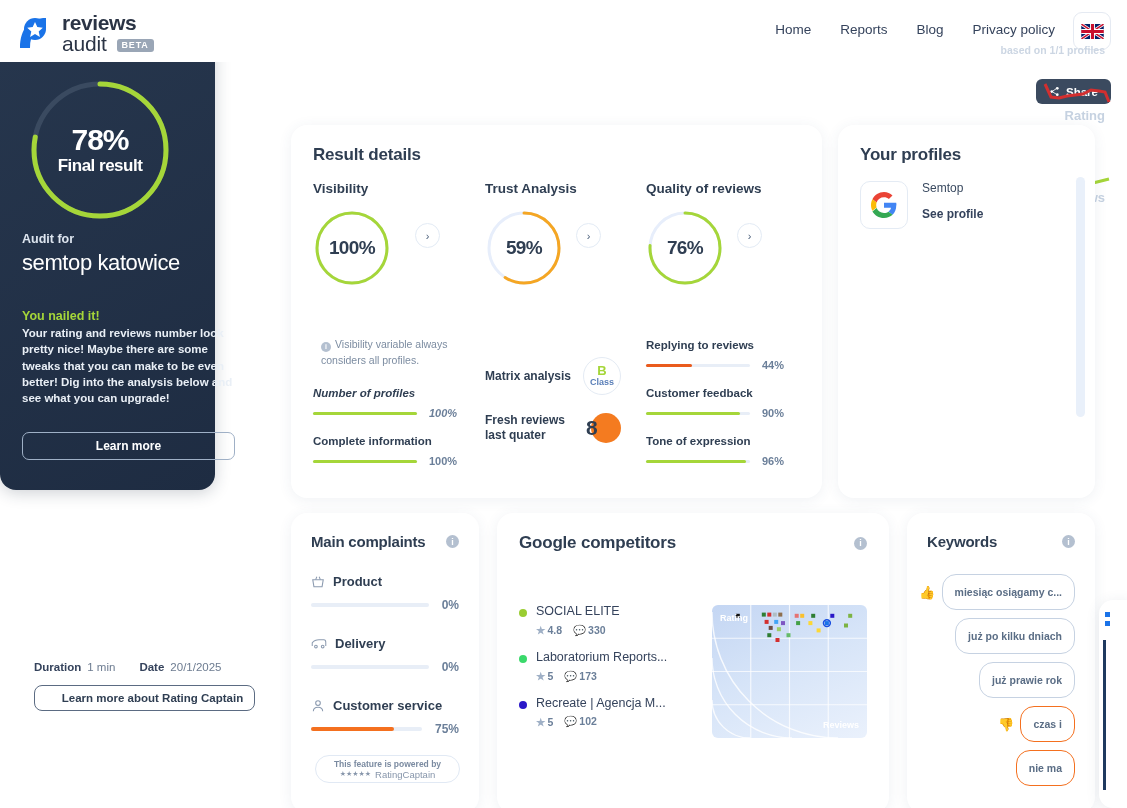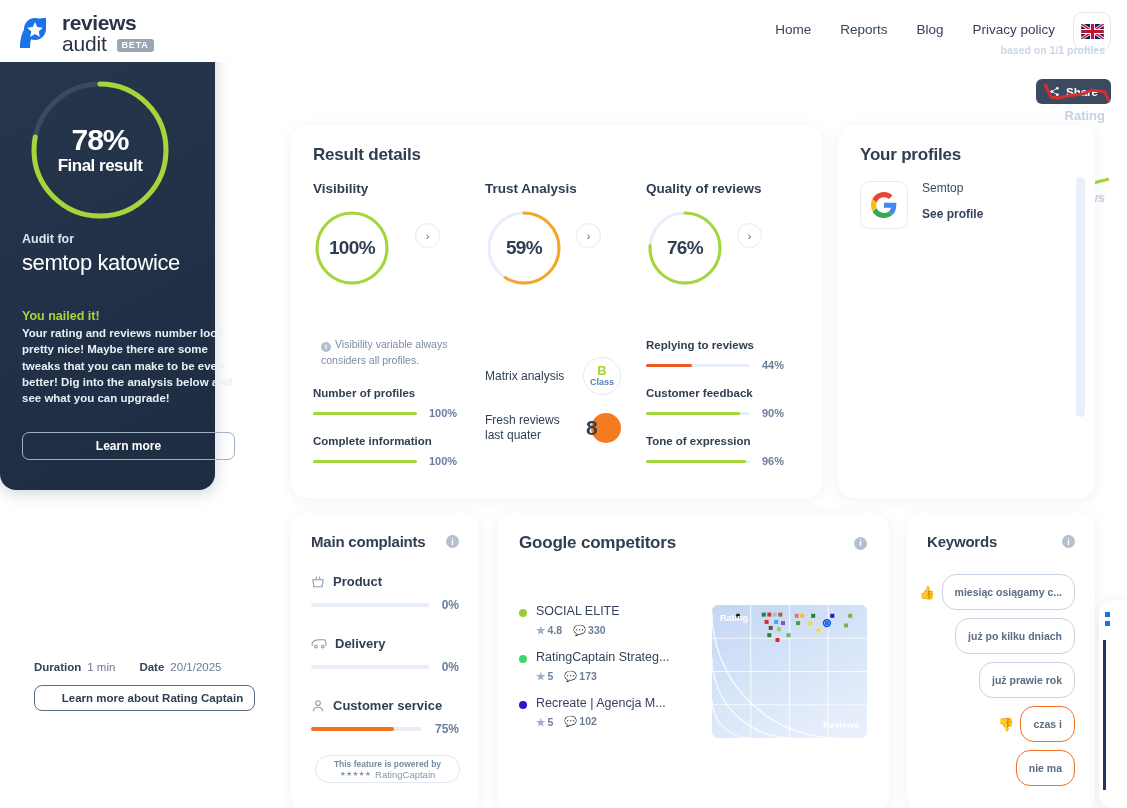--- a/index.html
+++ b/index.html
@@ -86,21 +86,21 @@
           background:#fff; display:flex; align-items:center; justify-content:center;
           color:#4a5e7a; font-size:11px; cursor:pointer; }
   .note { position:absolute; font-size:10.5px; color:#7c8ca1; line-height:1.5; width:145px; }
   .bar-block { position:absolute; width:146px; }
   .bar-name { font-size:11.5px; font-weight:bold; color:#2f3e52; }
   .bar-line { margin-top:8px; display:flex; align-items:center; gap:0; }
   .bar-track { width:104px; height:3px; border-radius:2px; background:#e8eef7; position:relative; }
   .bar-fill { position:absolute; left:0; top:0; height:3px; border-radius:2px; }
   .bar-pct { font-size:11px; font-weight:bold; color:#6b7f99; margin-left:12px; }
   .mid-row { position:absolute; display:flex; align-items:center; }
-  .mid-lbl { font-size:12px; font-weight:normal; color:#2f3e52; line-height:1.25; width:88px;}
+  .mid-lbl { font-size:12px; font-weight:bold; color:#2f3e52; line-height:1.25; width:88px;}
   .badge-class { width:38px; height:38px; border-radius:50%; border:1px solid #e4ebf4; background:#fff;
                  display:flex; flex-direction:column; align-items:center; justify-content:center; }
   .badge-class .bc-l { font-size:13px; font-weight:bold; color:#a5d639; line-height:1; }
   .badge-class .bc-s { font-size:9px; font-weight:bold; color:#5a7fb8; line-height:1.3;}
   .badge-orange { width:30px; height:30px; border-radius:50%; background:#f47b20; position:relative; }
   .badge-orange span { position:absolute; left:-5px; top:50%; transform:translateY(-50%);
                        font-size:21px; font-weight:bold; color:#2f3e52; }
 
   
   .profiles { left:838px; top:125px; width:257px; height:373px; padding:20px 22px; }
@@ -299,21 +299,21 @@
         </svg>
         <div class="ring-pct">76%</div>
       </div>
     </div>
     <div class="chev" style="left:446px; top:98px;">›</div>
 
     <div class="note" style="left:30px; top:212px;">
       <span class="info-c" style="display:inline-flex;width:10px;height:10px;font-size:7px;vertical-align:-1px;margin-right:4px;">i</span><span>Visibility variable always considers all profiles.</span>
     </div>
 
-    <div class="bar-block" style="left:22px; top:262px;">
+    <div class="bar-block" style="left:22px; top:262px;font-style:italic;">
       <div class="bar-name">Number of profiles</div>
       <div class="bar-line">
         <div class="bar-track">
           <div class="bar-fill" style="width:100%;background:#a5d639;"></div>
         </div>
         <div class="bar-pct">100%</div>
       </div>
     </div>
 
     <div class="bar-block" style="left:22px; top:310px;">
@@ -469,21 +469,21 @@
           <div class="comp-name">SOCIAL ELITE</div>
           <div class="comp-meta">
             <span><span class="ic">★</span><span>4.8</span></span>
             <span><span class="ic">💬</span><span>330</span></span>
           </div>
         </div>
       </div>
       <div class="comp-row">
         <div class="comp-dot" style="background:#3ad96b;"></div>
         <div>
-          <div class="comp-name">RatingCaptain Strateg...</div>
+          <div class="comp-name">Laboratorium Reports...</div>
           <div class="comp-meta">
             <span><span class="ic">★</span><span>5</span></span>
             <span><span class="ic">💬</span><span>173</span></span>
           </div>
         </div>
       </div>
       <div class="comp-row">
         <div class="comp-dot" style="background:#2a18c8;"></div>
         <div>
           <div class="comp-name">Recreate | Agencja M...</div>

